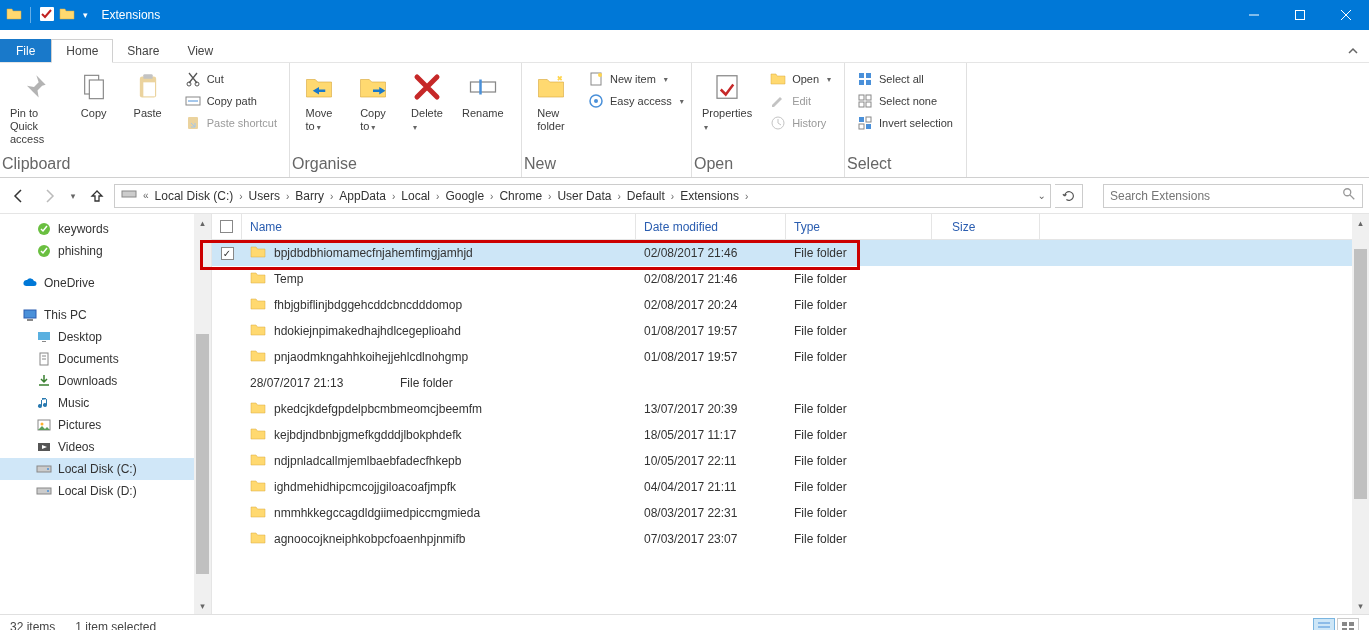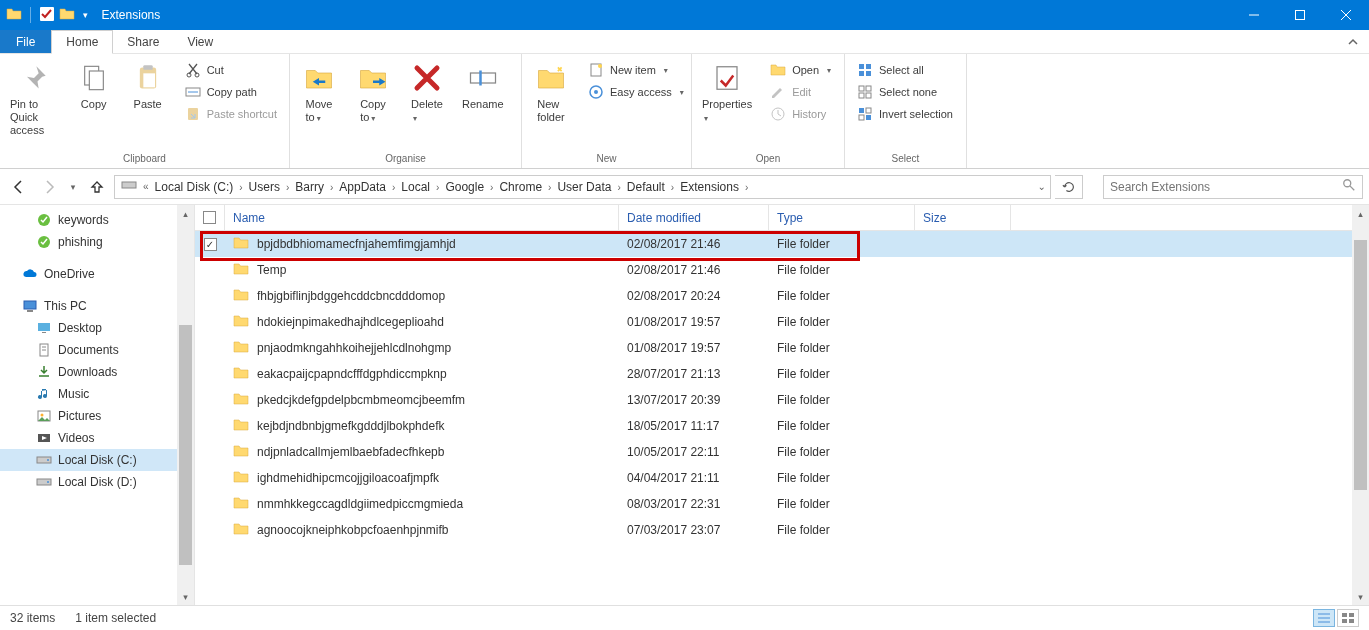--- a/index.html
+++ b/index.html
@@ -10,31 +10,31 @@
 .titlebar .tb-icons { display: flex; align-items: center; padding-left: 6px; gap: 2px; }
 .titlebar .tb-icons svg { width: 16px; height: 16px; }
 .titlebar .tb-sep { width: 1px; height: 16px; background: rgba(255,255,255,0.4); margin: 0 6px; }
 .titlebar .tb-qat { display: flex; gap: 4px; align-items: center; }
 .titlebar .title { margin-left: 10px; font-size: 12px; }
 .titlebar .winbtns { margin-left: auto; display: flex; }
 .titlebar .winbtn { width: 46px; height: 30px; display: flex; align-items: center; justify-content: center; }
 .titlebar .winbtn svg { stroke: #fff; fill: none; }
 
 
-.tabrow { height: 24px; background: #fff; display: flex; align-items: stretch; border-bottom: 1px solid #e5e5e5; position: relative; }
+.tabrow { height: 24px; background: #fff; display: flex; align-items: stretch; border-bottom: 1px solid #e5e5e5; position: relative; margin-top: 9px; }
 .tabrow .file-tab { background: #1979ca; color: #fff; padding: 0 16px; display: flex; align-items: center; font-size: 12px; }
 .tabrow .tab { padding: 0 14px; display: flex; align-items: center; font-size: 12px; color: #444; }
 .tabrow .tab.active { border: 1px solid #d0d0d0; border-bottom: 1px solid #fff; background: #fff; margin-bottom: -1px; }
 .tabrow .collapse { margin-left: auto; padding: 0 10px; display: flex; align-items: center; }
 
 
 .ribbon { height: 115px; background: #fff; border-bottom: 1px solid #d0d0d0; display: flex; }
 .ribbon .group { border-right: 1px solid #e0e0e0; display: flex; flex-direction: column; padding: 4px 2px 2px 2px; }
 .ribbon .group .content { flex: 1; display: flex; align-items: flex-start; }
-.ribbon .group .label { text-align: center; font-size: 10px; color: #666; padding: 2px 0; }
+.ribbon .group .label { font-size: 16px; color: #666; padding: 2px 0; }
 .ribbon .bigbtn { display: flex; flex-direction: column; align-items: center; justify-content: flex-start; padding: 4px 8px 0 8px; min-width: 54px; gap: 4px; }
 .ribbon .bigbtn .icon { width: 32px; height: 32px; display: flex; align-items: center; justify-content: center; }
 .ribbon .bigbtn .txt { font-size: 11px; text-align: left; line-height: 13px; color: #3b3b3b; }
 .ribbon .smallcol { display: flex; flex-direction: column; justify-content: flex-start; padding: 2px 6px; gap: 2px; }
 .ribbon .smallbtn { display: flex; align-items: center; gap: 6px; padding: 2px 4px; font-size: 11px; color: #3b3b3b; white-space: nowrap; }
 .ribbon .smallbtn .ic { width: 16px; height: 16px; display: flex; align-items: center; justify-content: center; }
 .ribbon .dim { color: #9a9a9a; }
 .ribbon .dim svg { opacity: 0.5; }
 .ribbon .drop { font-size: 8px; margin-left: 2px; color: #666; }
 
@@ -45,38 +45,38 @@
 .navbar .addr { flex: 1; height: 24px; border: 1px solid #ccc; display: flex; align-items: center; padding: 0 2px; font-size: 12px; overflow: hidden; }
 .navbar .addr .crumb { padding: 0 4px; color: #333; white-space: nowrap; }
 .navbar .addr .chev { color: #666; font-size: 10px; padding: 0 2px; }
 .navbar .refresh { width: 28px; height: 24px; border: 1px solid #ccc; border-left: none; display: flex; align-items: center; justify-content: center; }
 .navbar .search { width: 260px; height: 24px; border: 1px solid #ccc; margin-left: 16px; display: flex; align-items: center; padding: 0 6px; color: #888; position: relative; }
 .navbar .search input { border: none; outline: none; flex: 1; font-size: 12px; color: #888; background: transparent; }
 .navbar .search .sicon { position: absolute; right: 6px; color: #999; }
 
 
 .body { display: flex; height: 400px; position: relative; }
-.nav-tree { width: 195px; border-right: 1px solid #e5e5e5; overflow: hidden; position: relative; padding-top: 4px; }
+.nav-tree { width: 212px; border-right: 1px solid #e5e5e5; overflow: hidden; position: relative; padding-top: 4px; }
 .nav-tree .item { display: flex; align-items: center; gap: 6px; padding: 3px 0 3px 36px; font-size: 12px; color: #333; }
 .nav-tree .item.top { padding-left: 22px; }
 .nav-tree .item.selected { background: #d0e7f8; }
 .nav-tree .scrollbar { position: absolute; right: 0; top: 0; width: 17px; height: 100%; background: #f0f0f0; }
 .nav-tree .scrollbar .thumb { position: absolute; left: 2px; width: 13px; top: 120px; height: 240px; background: #c0c0c0; }
 .nav-tree .scrollbar .arr { width: 17px; height: 17px; display: flex; align-items: center; justify-content: center; color: #666; font-size: 9px; }
 .nav-tree .scrollbar .arr.bot { position: absolute; bottom: 0; }
 .nav-tree .ic { width: 16px; height: 16px; }
 
 .file-area { flex: 1; position: relative; overflow: hidden; }
 .file-header { height: 26px; border-bottom: 1px solid #e5e5e5; display: flex; align-items: center; font-size: 12px; color: #2a5db0; }
 .file-header .col { padding: 0 8px; border-right: 1px solid #e5e5e5; height: 100%; display: flex; align-items: center; }
 .col-check { width: 30px; justify-content: center; }
 .col-name { width: 394px; }
 .col-date { width: 150px; }
 .col-type { width: 146px; }
-.col-size { width: 96px; }
+.col-size { width: 96px; margin-left: 12px; }
 .file-list { }
 .file-row { height: 26px; display: flex; align-items: center; font-size: 12px; color: #333; }
 .file-row.selected { background: #cde6f7; }
 .file-row .col { padding: 0 8px; height: 100%; display: flex; align-items: center; }
 .file-row .col-name .fic { margin-right: 8px; }
 .highlight-overlay { position: absolute; left: 200px; top: 26px; width: 660px; height: 30px; border: 3px solid #cc0000; pointer-events: none; z-index: 5; }
 
 .file-scroll { position: absolute; right: 0; top: 0; width: 17px; height: 100%; background: #f0f0f0; }
 .file-scroll .thumb { position: absolute; left: 2px; width: 13px; top: 35px; height: 250px; background: #c0c0c0; }
 .file-scroll .arr { width: 17px; height: 17px; display: flex; align-items: center; justify-content: center; color: #666; font-size: 9px; }
@@ -598,26 +598,20 @@
                 <path class="folder-ic" d="M1 3h5l1.5 2H15v8H1z"></path>
               </svg></span>
             <span>pnjaodmkngahhkoihejjehlcdlnohgmp</span>
           </div>
           <div class="col col-date">01/08/2017 19:57</div>
           <div class="col col-type">File folder</div>
           <div class="col col-size"></div>
         </div>
         <div class="file-row">
           <div class="col col-check"></div>
-          <div class="col col-name">
-            <span class="fic"><svg width="16" height="16" viewBox="0 0 16 16">
-                <path class="folder-ic" d="M1 3h5l1.5 2H15v8H1z"></path>
-              </svg></span>
-            <span>eakacpaijcpapndcfffdgphdiccmpknp</span>
-          </div>
           <div class="col col-date">28/07/2017 21:13</div>
           <div class="col col-type">File folder</div>
           <div class="col col-size"></div>
         </div>
         <div class="file-row">
           <div class="col col-check"></div>
           <div class="col col-name">
             <span class="fic"><svg width="16" height="16" viewBox="0 0 16 16">
                 <path class="folder-ic" d="M1 3h5l1.5 2H15v8H1z"></path>
               </svg></span>

